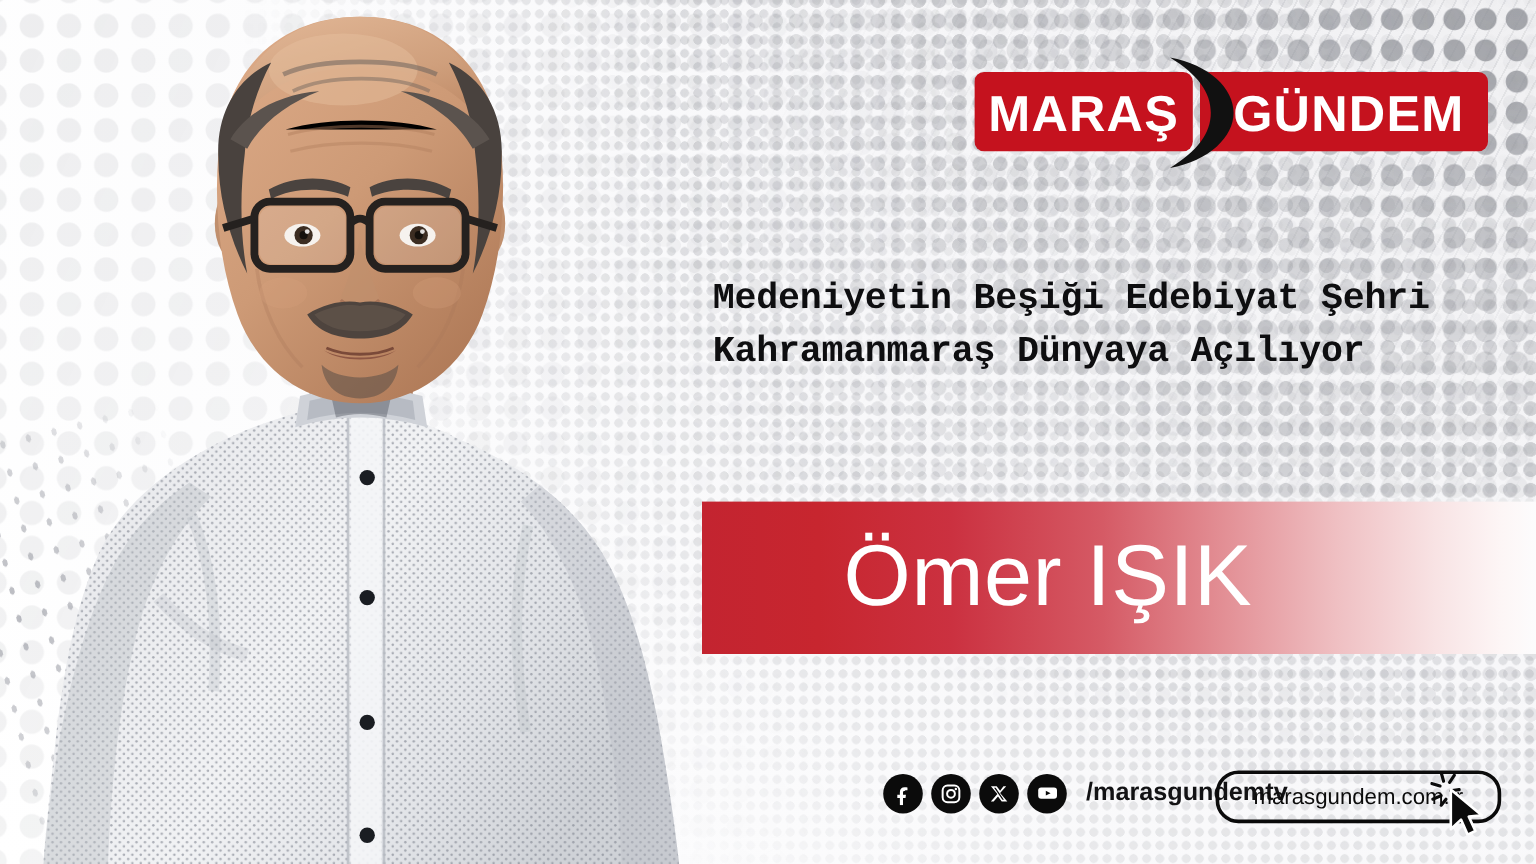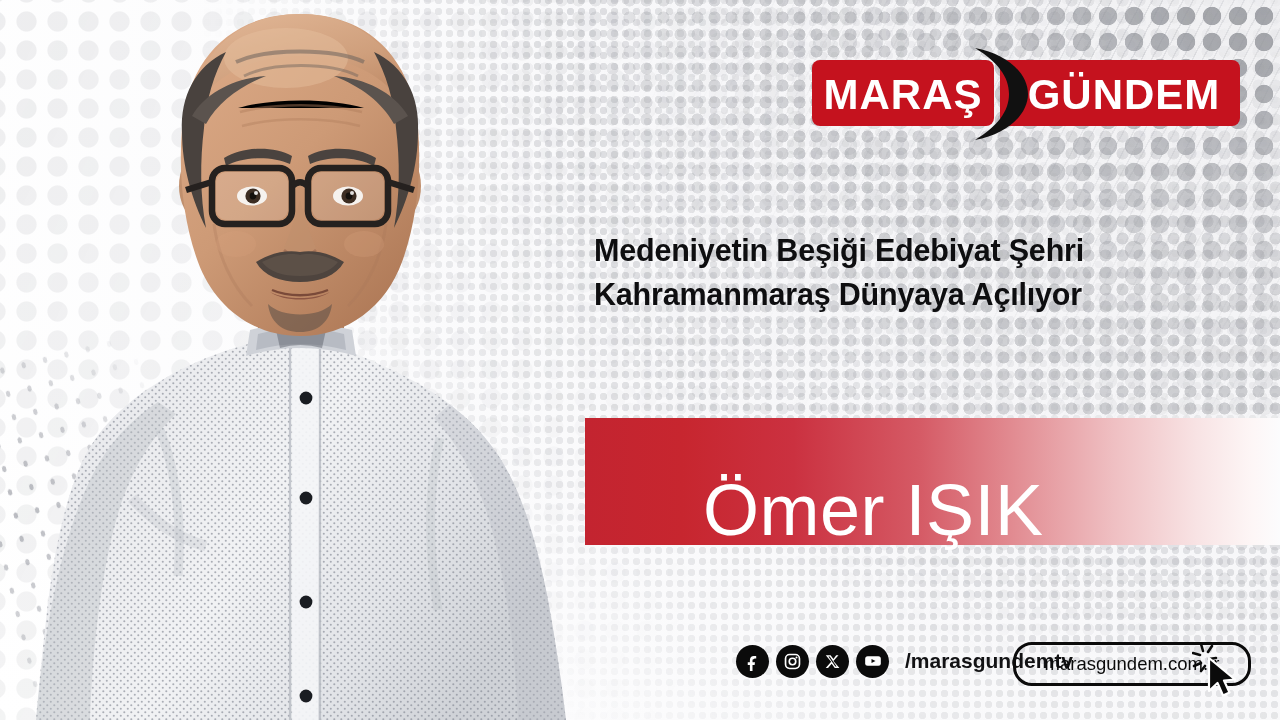--- a/index.html
+++ b/index.html
@@ -90,21 +90,21 @@
 
   
   .logo{
     position:absolute;left:812px;top:46px;width:396px;height:92px;
   }
   .logo svg{display:block;}
 
   
   .headline{
     position:absolute;left:594px;top:228px;width:620px;
-    font-family:Liberation Sans, sans-serif;
+    font-family:Liberation Mono, monospace;
     font-weight:700;
     font-size:30.5px;
     line-height:44px;
     letter-spacing:-0.2px;
     color:#0e0e10;
     white-space:pre-line;
   }
 
   
   .name-banner{
@@ -114,21 +114,20 @@
        #e28d93 62%, #efbfc2 76%, #f8e3e4 88%, #fdf6f6 96%, #fcfcfd 100%);
   }
   .name-text{
     position:absolute;left:703px;top:432px;
     font-family:"Liberation Sans", sans-serif;
     font-weight:300;
     font-size:72px;
     line-height:96px;
     color:#ffffff;
     letter-spacing:0.5px;
-    margin-top:30px;
   }
 
   
   .footer{
     position:absolute;left:736px;top:641px;height:40px;
     display:flex;align-items:center;gap:7px;
   }
   .social-circle{
     width:33px;height:33px;border-radius:50%;background:#0b0b0b;
     display:flex;align-items:center;justify-content:center;flex:0 0 auto;

